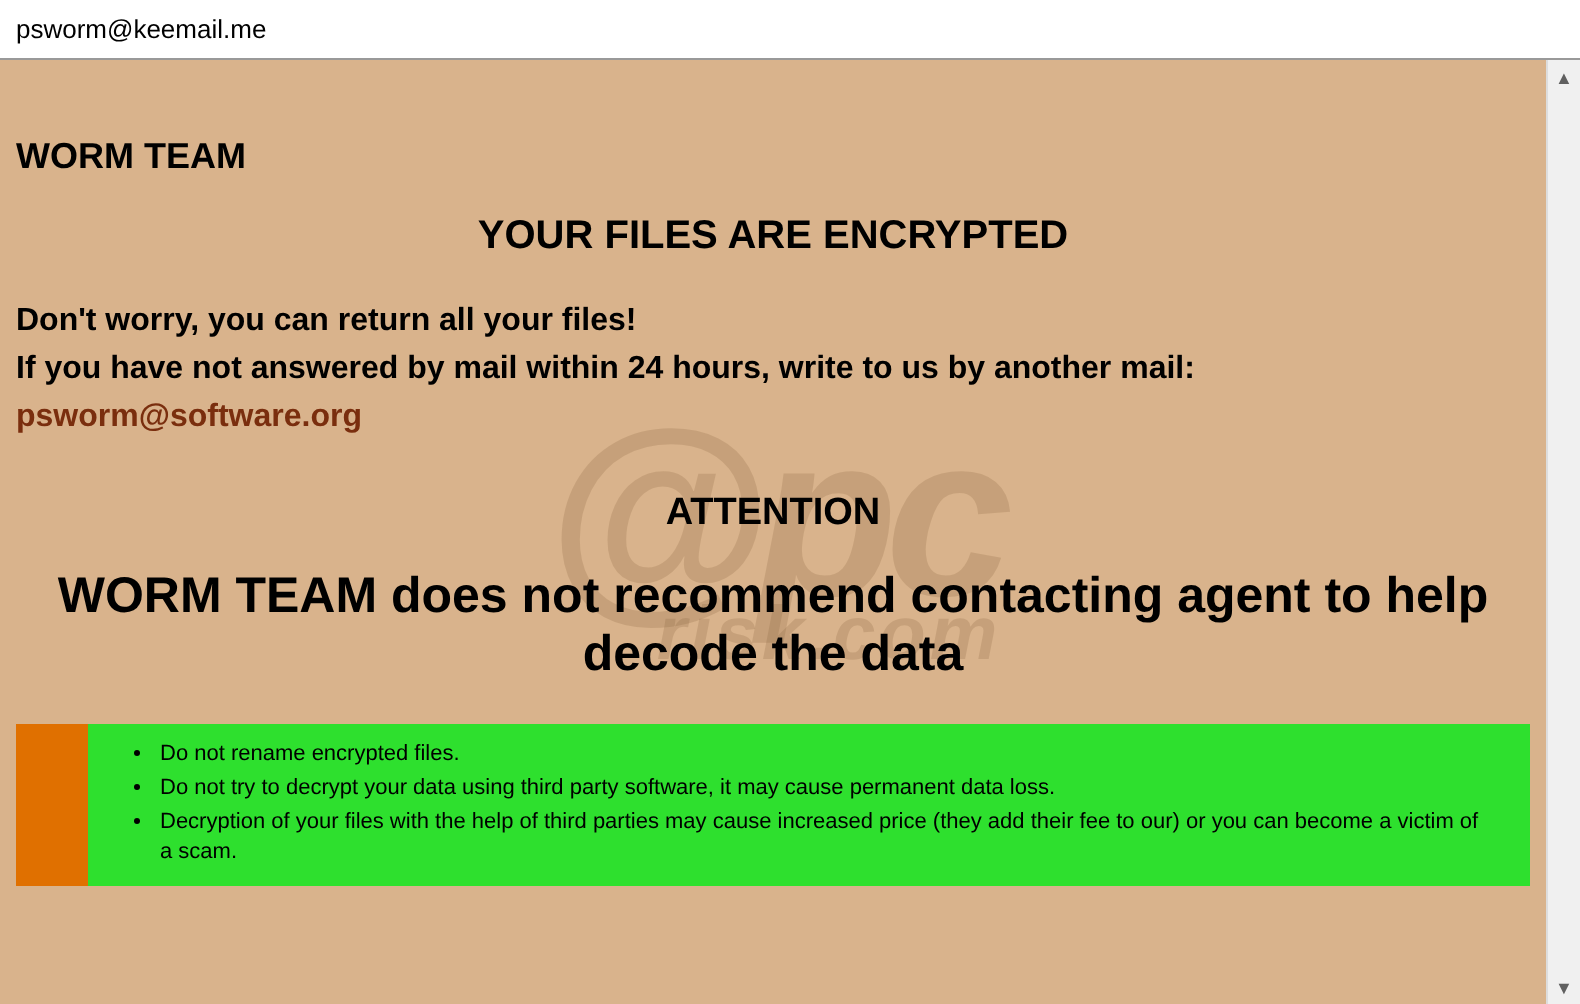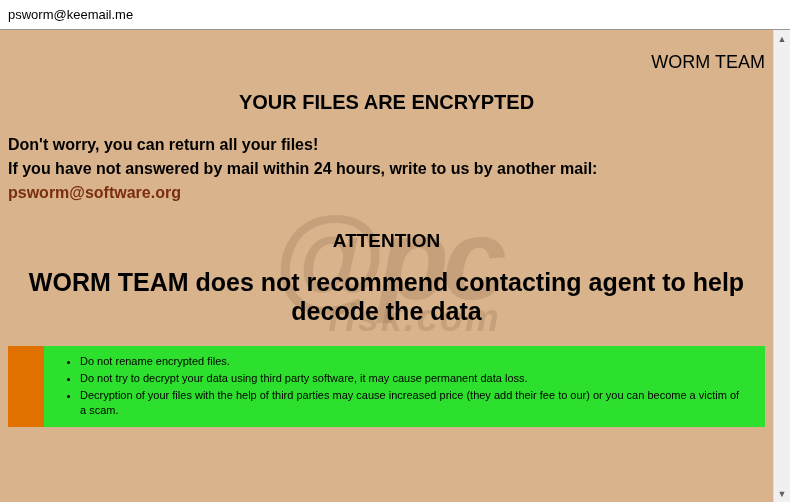--- a/index.html
+++ b/index.html
@@ -52,21 +52,21 @@
     }
     .watermark .sub {
       font-size: 38px;
       letter-spacing: 2px;
       display: block;
       text-align: right;
       margin-top: -28px;
       font-style: italic;
     }
     .inner { position: relative; z-index: 1; }
-    h1.worm { text-align: right; font-size: 18px; font-weight: normal; color: #000; margin-top: 12px; margin-bottom: 18px; }
+    h1.worm { text-align: left; font-size: 18px; font-weight: bold; color: #000; margin-top: 28px; margin-bottom: 18px; }
     h1.enc { text-align: center; font-size: 20px; font-weight: bold; color: #000; margin-bottom: 19px; }
     .info { font-size: 16px; color: #000; line-height: 1.5; margin-bottom: 25px; }
     .info .b { font-weight: bold; }
     .brown { color: #7a2e0e; font-weight: bold; }
     h2.att { text-align: center; font-size: 19px; font-weight: bold; color: #000; margin-bottom: 16px; }
     h2.rec { text-align: center; font-size: 25px; font-weight: bold; color: #000; margin-bottom: 12px; padding: 0 4px; }
     .warnbar {
       display: flex;
       margin-top: 20px;
     }

